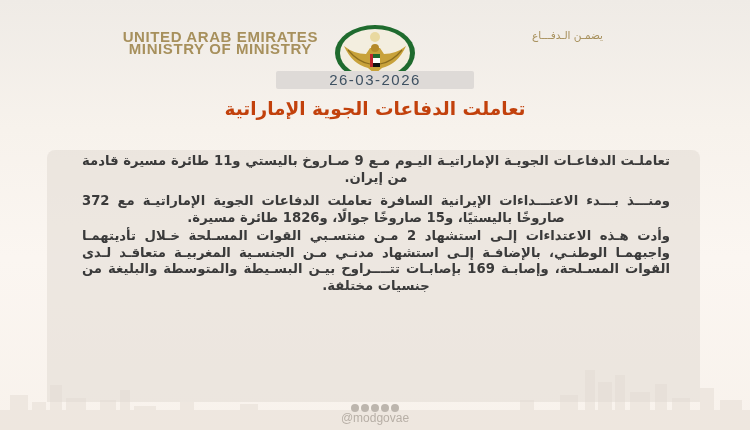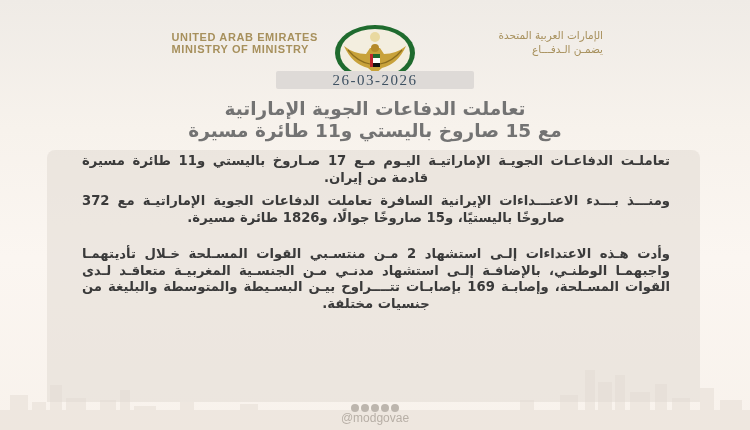--- a/index.html
+++ b/index.html
@@ -27,25 +27,25 @@
       position: absolute;
       top: 0;
       left: 0;
       width: 750px;
       height: 70px;
     }
     .en-name {
       position: absolute;
       top: 31px;
       right: 432px;
-      text-align: left;
+      text-align: center;
       color: #a7905c;
       font-family: "Liberation Sans", sans-serif;
       font-weight: bold;
-      font-size: 11px;
+      font-size: 15px;
       line-height: 12px;
       letter-spacing: 0.6px;
     }
     .ar-name {
       position: absolute;
       top: 28px;
       left: 433px;
       text-align: left;
       direction: rtl;
       color: #a7905c;
@@ -64,34 +64,34 @@
     }
     .date-bar {
       position: absolute;
       top: 71px;
       left: 276px;
       width: 198px;
       height: 18px;
       background: #dedad7;
       border-radius: 2px;
       color: #3e5162;
-      font-family: Liberation Serif, serif;
+      font-family: Liberation Sans, sans-serif;
       font-size: 15px;
       line-height: 18px;
       text-align: center;
       letter-spacing: 1.5px;
     }
     .headline {
       position: absolute;
       top: 98px;
       left: 60px;
       width: 630px;
       direction: rtl;
       text-align: center;
-      color: #737373;
+      color: #c2410c;
       font-family: "DejaVu Sans", sans-serif;
       font-weight: bold;
       font-size: 18.5px;
       line-height: 22px;
     }
     .panel {
       position: absolute;
       top: 150px;
       left: 47px;
       width: 653px;
@@ -109,21 +109,21 @@
       font-family: "DejaVu Sans", sans-serif;
       font-weight: bold;
       font-size: 13.2px;
       line-height: 16.5px;
     }
     .para {
       text-align: justify;
       text-align-last: center;
       margin: 0 0 7px 0;
     }
-    .para.p2 { margin-bottom: 20px; }
+    .para.p2 { margin-bottom: 2px; }
     .para.p3 { margin-bottom: 22px; }
     .social {
       position: absolute;
       top: 404px;
       left: 340px;
       width: 70px;
       text-align: center;
     }
     .social-icons {
       display: flex;
@@ -187,36 +187,34 @@
     <path d="M16 26 Q26 38 38 40 M70 26 Q60 38 48 40" stroke="#8c6e1e" stroke-width="1.2" fill="none"></path>
     <circle cx="43" cy="24" r="4" fill="#b58a2a"></circle>
     <rect x="38" y="30" width="10" height="13" fill="#ffffff"></rect>
     <rect x="38" y="30" width="3" height="13" fill="#c0262d"></rect>
     <rect x="41" y="30" width="7" height="4" fill="#1f6b2e"></rect>
     <rect x="41" y="39" width="7" height="4" fill="#111111"></rect>
     <path d="M30 48 Q43 56 56 48" stroke="#c8a23a" stroke-width="2" fill="none"></path>
   </svg>
 
   <div class="ar-name">
-    <div>الإمارات العربية المتحدة</div>
     <div>يضمـن الـدفـــاع</div>
   </div>
 </div>
 
 <div class="date-bar">26-03-2026</div>
 
 <div class="headline">
   <div>تعاملت الدفاعات الجوية الإماراتية</div>
-  <div>مع 15 صاروخ باليستي و11 طائرة مسيرة</div>
 </div>
 
 <div class="panel"></div>
 
 <div class="body-text">
-  <p class="para p1">تعاملـت الدفاعـات الجويـة الإماراتيـة اليـوم مـع 17 صـاروخ باليستي و11 طائرة مسيرة قادمة من إيران.</p>
+  <p class="para p1">تعاملـت الدفاعـات الجويـة الإماراتيـة اليـوم مـع 9 صـاروخ باليستي و11 طائرة مسيرة قادمة من إيران.</p>
   <p class="para p2">ومنـــذ بـــدء الاعتـــداءات الإيرانية السافرة تعاملت الدفاعات الجوية الإماراتيـة مع 372 صاروخًا باليستيًا، و15 صاروخًا جوالًا، و1826 طائرة مسيرة.</p>
   <p class="para p3">وأدت هـذه الاعتداءات إلـى استشهاد 2 مـن منتسـبي القوات المسـلحة خـلال تأديتهمـا واجبهمـا الوطنـي، بالإضافـة إلـى استشهاد مدنـي مـن الجنسـية المغربيـة متعاقـد لـدى القوات المسـلحة، وإصابـة 169 بإصابـات تتــــراوح بيـن البسـيطة والمتوسطة والبليغة من جنسيات مختلفة.</p>
 </div>
 
 <div class="social">
   <div class="social-icons">
     <span class="social-icon"></span>
     <span class="social-icon"></span>
     <span class="social-icon"></span>
     <span class="social-icon"></span>

